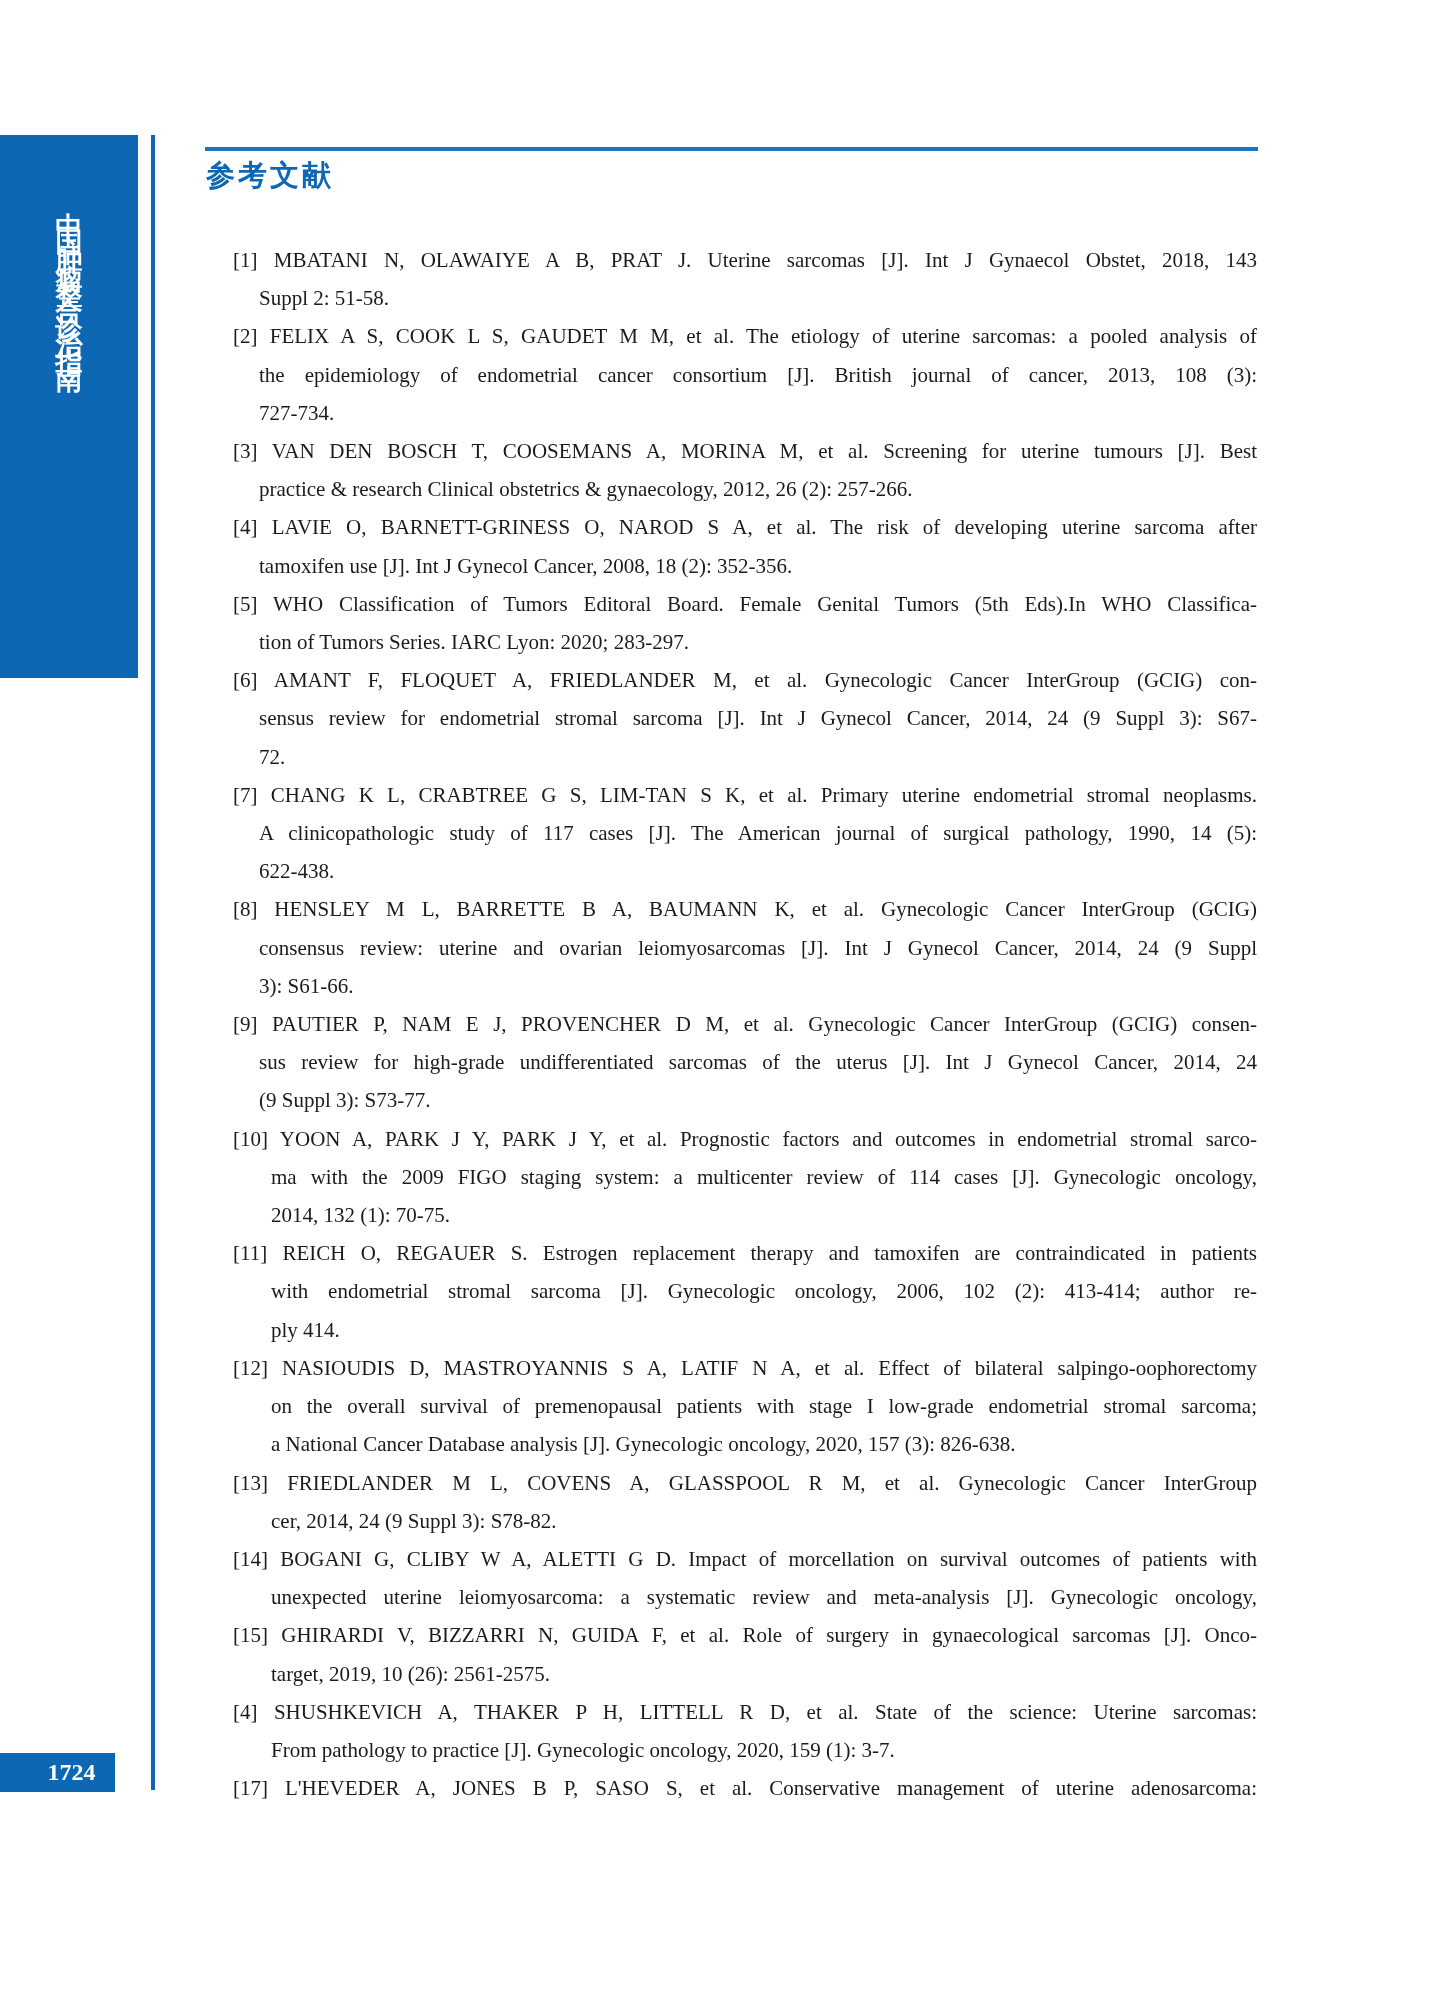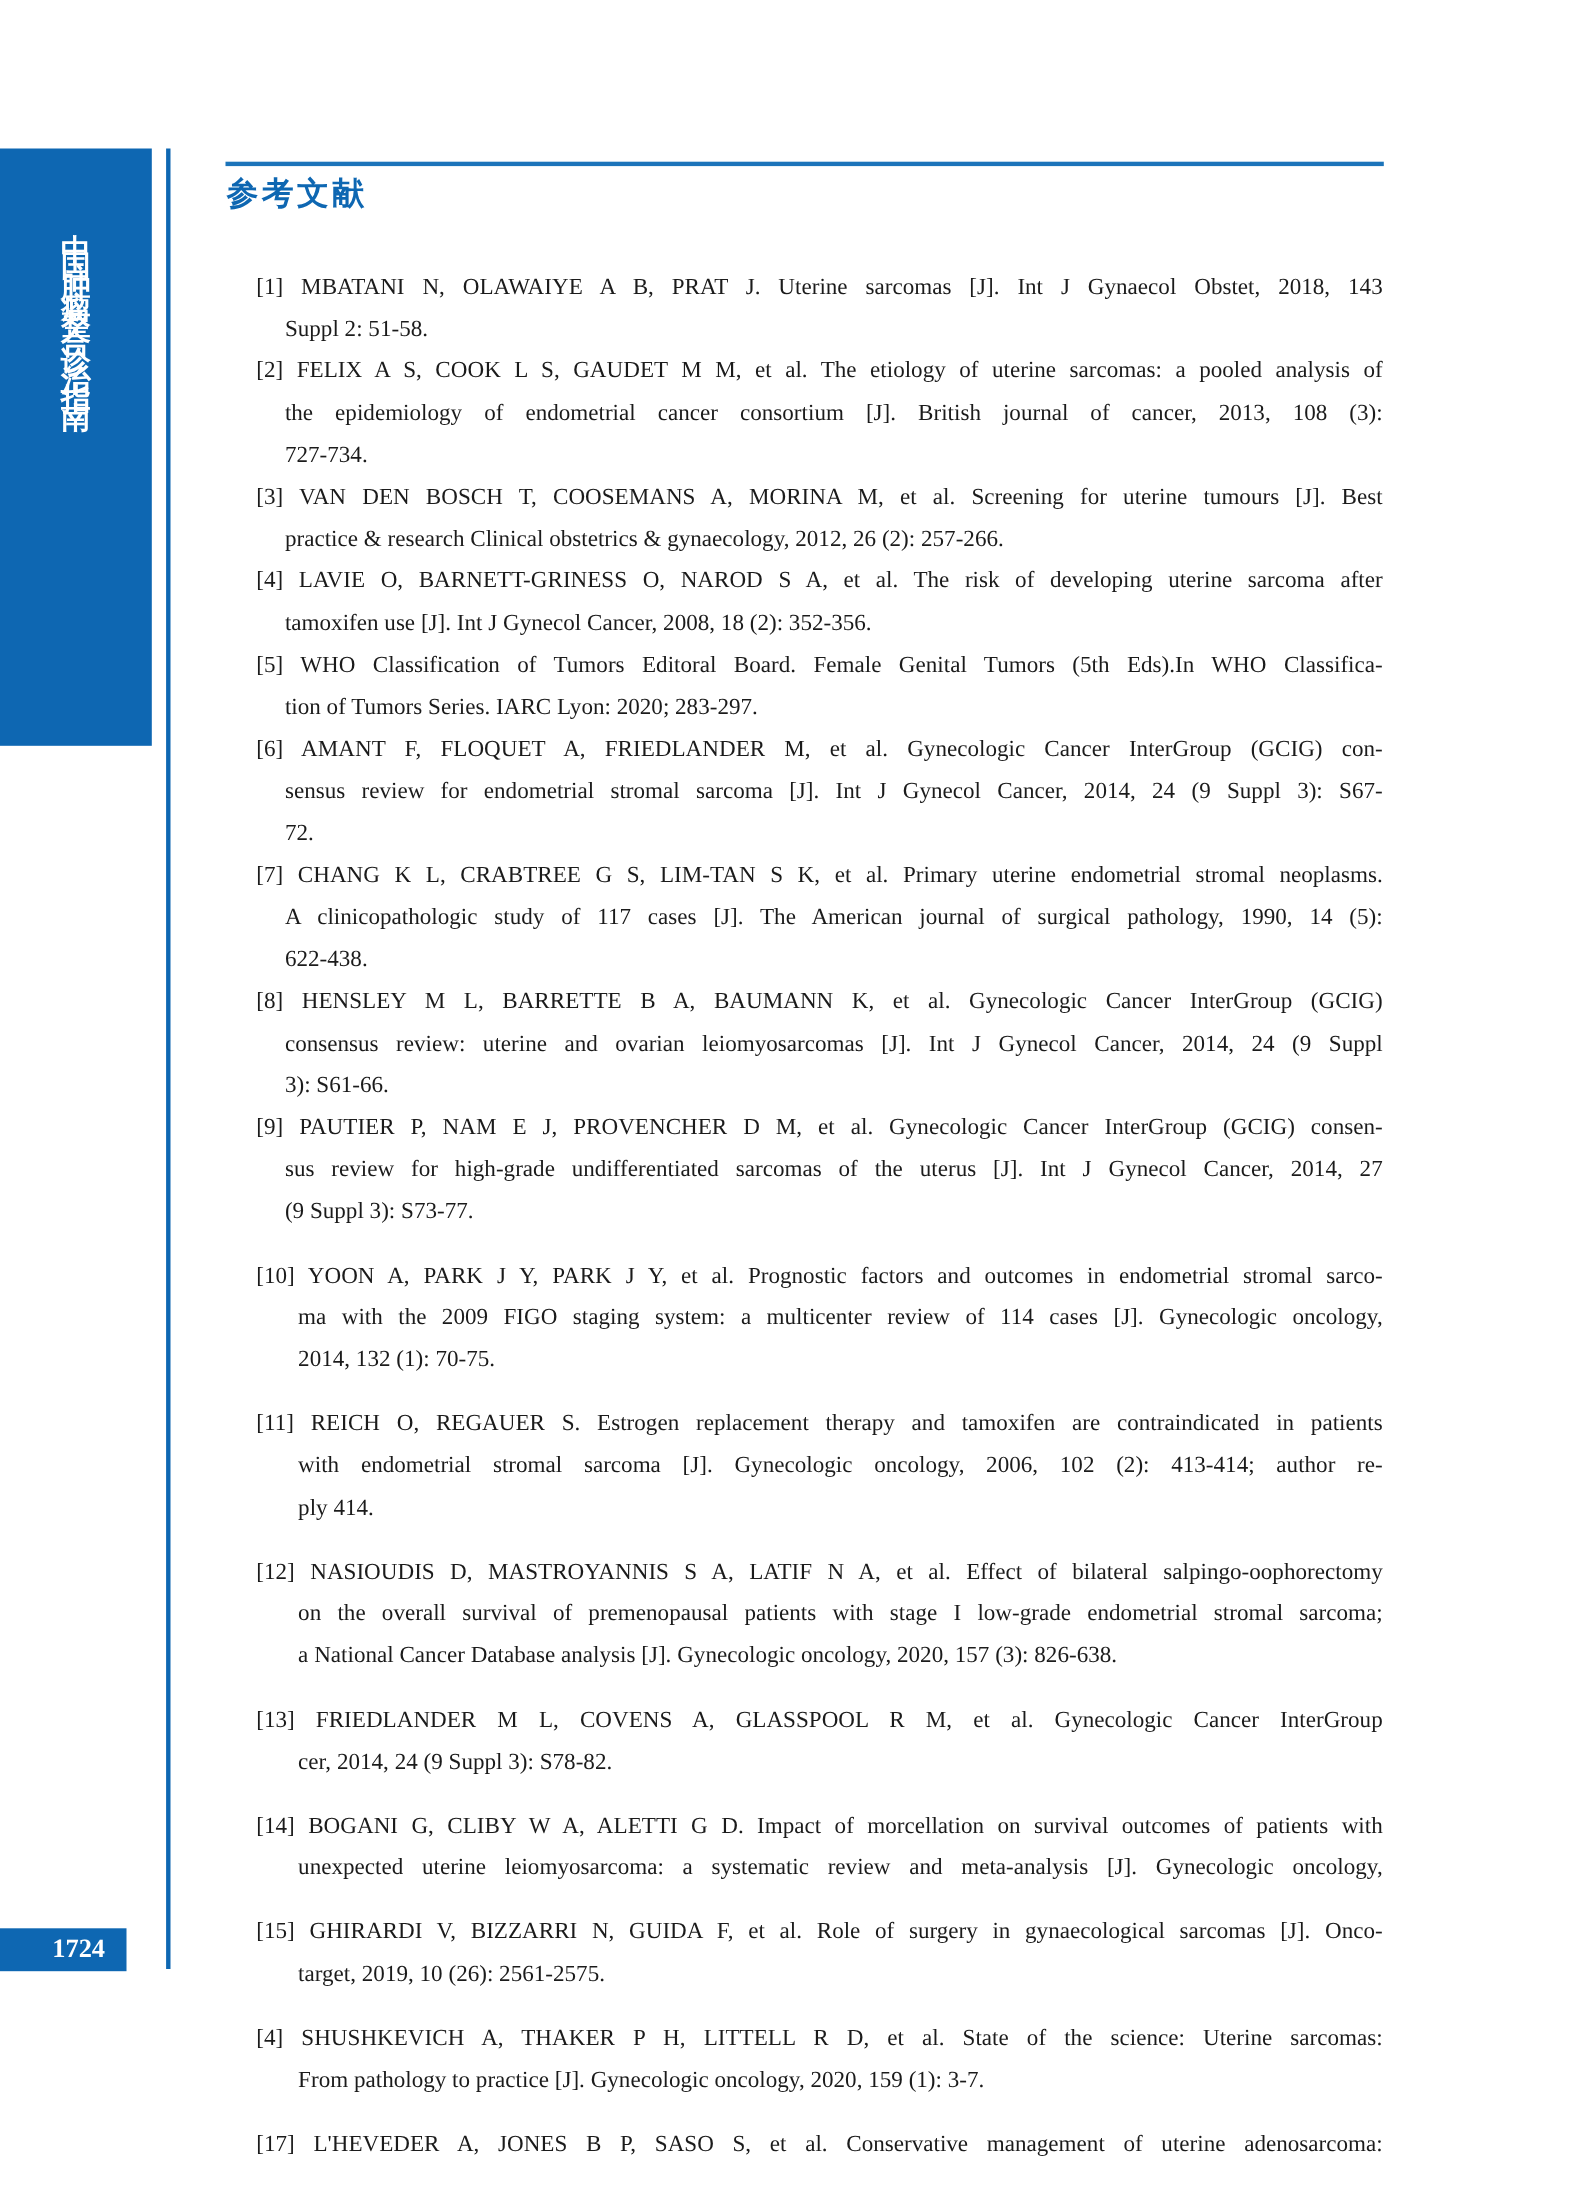--- a/index.html
+++ b/index.html
@@ -46,21 +46,21 @@
   }
   #ref-list{
     position:absolute;left:28px;top:241px;width:1024px;
     margin:0;padding:0;list-style:none;
     font-size:21px;line-height:38.2px;color:var(--ink);
   }
   .ref{margin:0;padding:0;}
   .ref.single{padding-left:26px;}
   .ref.double{padding-left:38px;}
   .ref.single .line.first{text-indent:-26px;}
-  .ref.double .line.first{text-indent:-38px;margin-top:20px;}
+  .ref.double .line.first{text-indent:-38px;}
   .line{
     text-align:justify;
     text-align-last:justify;
     white-space:normal;
   }
   .line.end{text-align-last:left;}
 </style>
 </head>
 <body>
 
@@ -109,21 +109,21 @@
         <div class="line">A clinicopathologic study of 117 cases [J]. The American journal of surgical pathology, 1990, 14 (5):</div>
         <div class="line end">622-438.</div>
       </li>
       <li class="ref single">
         <div class="line first">[8] HENSLEY M L, BARRETTE B A, BAUMANN K, et al. Gynecologic Cancer InterGroup (GCIG)</div>
         <div class="line">consensus review: uterine and ovarian leiomyosarcomas [J]. Int J Gynecol Cancer, 2014, 24 (9 Suppl</div>
         <div class="line end">3): S61-66.</div>
       </li>
       <li class="ref single">
         <div class="line first">[9] PAUTIER P, NAM E J, PROVENCHER D M, et al. Gynecologic Cancer InterGroup (GCIG) consen-</div>
-        <div class="line">sus review for high-grade undifferentiated sarcomas of the uterus [J]. Int J Gynecol Cancer, 2014, 27</div>
+        <div class="line">sus review for high-grade undifferentiated sarcomas of the uterus [J]. Int J Gynecol Cancer, 2014, 24</div>
         <div class="line end">(9 Suppl 3): S73-77.</div>
       </li>
       <li class="ref double">
         <div class="line first">[10] YOON A, PARK J Y, PARK J Y, et al. Prognostic factors and outcomes in endometrial stromal sarco-</div>
         <div class="line">ma with the 2009 FIGO staging system: a multicenter review of 114 cases [J]. Gynecologic oncology,</div>
         <div class="line end">2014, 132 (1): 70-75.</div>
       </li>
       <li class="ref double">
         <div class="line first">[11] REICH O, REGAUER S. Estrogen replacement therapy and tamoxifen are contraindicated in patients</div>
         <div class="line">with endometrial stromal sarcoma [J]. Gynecologic oncology, 2006, 102 (2): 413-414; author re-</div>

